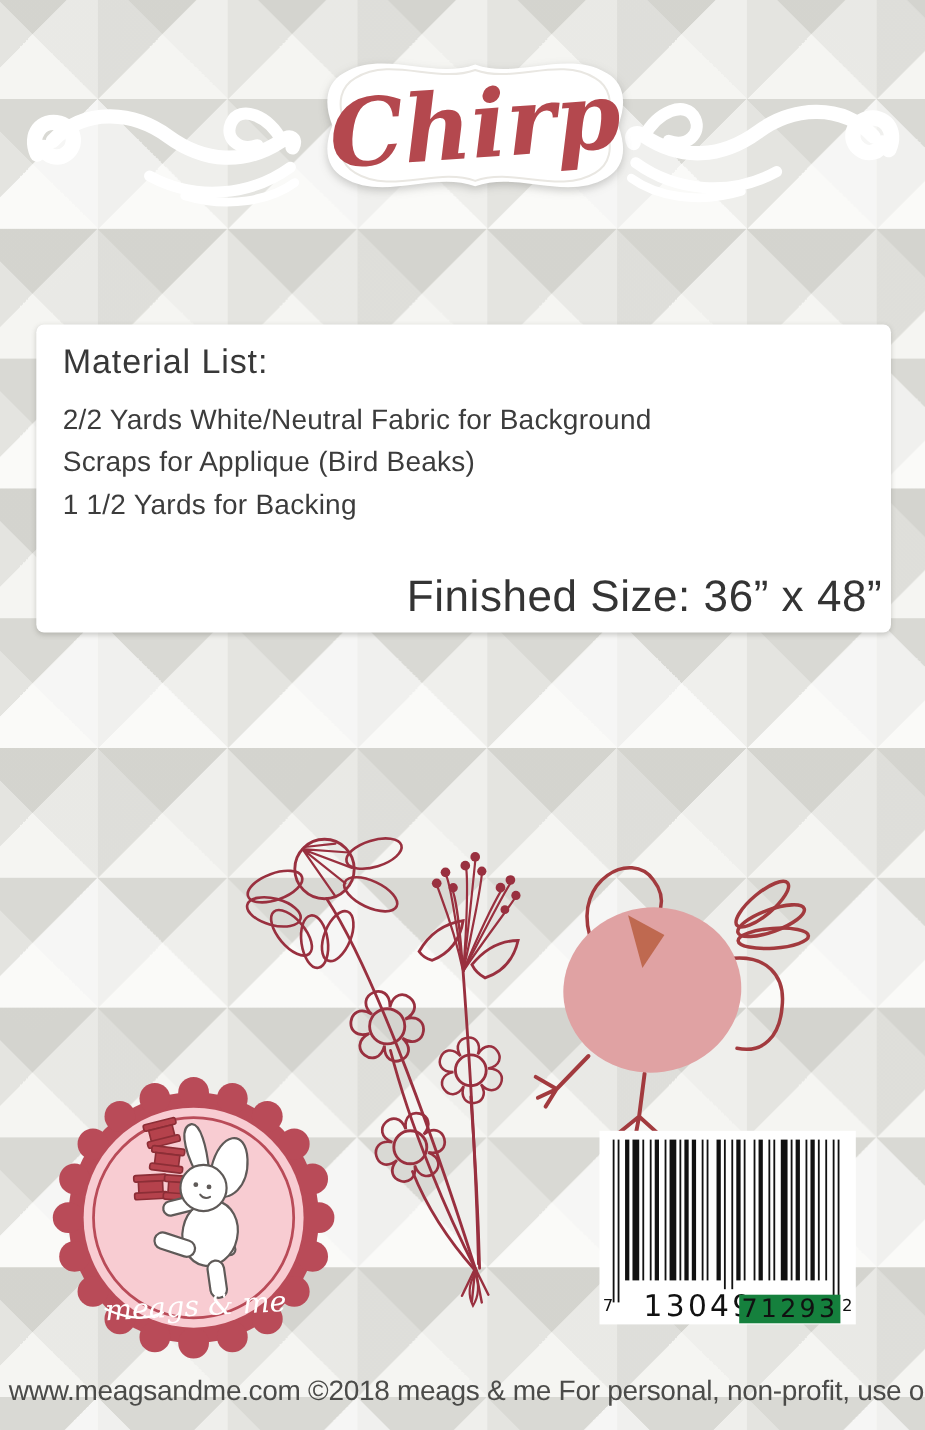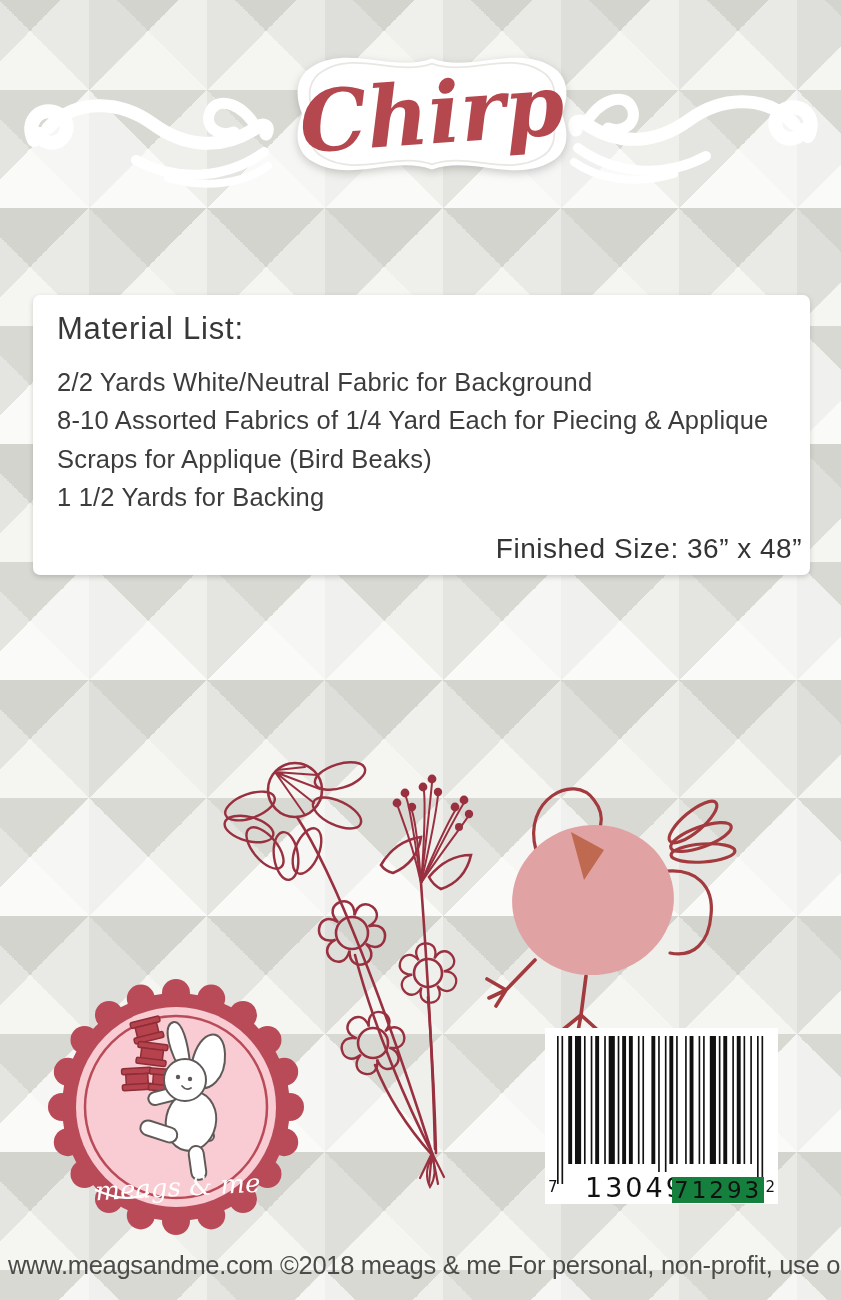--- a/index.html
+++ b/index.html
@@ -30,21 +30,21 @@
     color:#3c3c3c;
   }
   .panel-heading{
     position:absolute; left:24px; top:16px;
     font-size:31px; letter-spacing:0.8px; color:#383838;
   }
   .mat-list{position:absolute; left:24px; top:68px; width:740px;}
   .mat-item{font-size:25.5px; line-height:38.4px; letter-spacing:0.2px; white-space:nowrap;}
   .finished{
     position:absolute; right:8px; bottom:10px;
-    font-size:28px; letter-spacing:0.5px; color:#343434;
+    font-size:40px; letter-spacing:0.5px; color:#343434;
   }
   
   .barcode{left:545px; top:1028px; width:233px; height:176px; background:#fff;}
   .bc-digit{position:absolute; font-family:"DejaVu Sans", sans-serif; color:#111;}
   .bc-left{left:3px; bottom:8px; font-size:15px;}
   .bc-g1{left:38px; bottom:1px; font-size:27px; letter-spacing:3px; background:#fff; padding:0 2px;}
   .bc-g2{left:127px; bottom:1px; font-size:23px; letter-spacing:3px; background:#15803d; padding:0 2px;}
   .bc-right{right:3px; bottom:8px; font-size:15px;}
   
   .footer{
@@ -83,21 +83,20 @@
     <path fill="none" stroke="#e9e7e2" stroke-width="2" transform="translate(143,81) scale(0.91) translate(-143,-81)" d="M24,34 C60,12 105,40 143,26 C181,40 226,12 262,34
       C276,42 281,58 272,81 C281,104 276,120 262,128 C226,150 181,122 143,136
       C105,122 60,150 24,128 C10,120 5,104 14,81 C5,58 10,42 24,34 Z"></path>
     <text class="chirp-text" x="143" y="110" text-anchor="middle" font-size="84" fill="#b4484e" transform="rotate(-4 143 85)">Chirp</text>
   </svg>
 
   <div class="abs panel">
     <div class="panel-heading">Material List:</div>
     <div class="mat-list">
         <div class="mat-item">2/2 Yards White/Neutral Fabric for Background</div>
-        <div class="mat-item">8-10 Assorted Fabrics of 1/4 Yard Each for Piecing &amp; Applique</div>
         <div class="mat-item">Scraps for Applique (Bird Beaks)</div>
         <div class="mat-item">1 1/2 Yards for Backing</div>
       </div>
     <div class="finished">Finished Size: 36” x 48”</div>
   </div>
 
   <svg class="abs" style="left:185px;top:745px;width:290px;height:445px" viewBox="0 0 290 445">
     <defs>
       <path id="flower6" d="M15.6,-9 C40,-20 40,20 15.6,9 C37.3,24.6 2.7,44.6 0,18
         C-2.7,44.6 -37.3,24.6 -15.6,9 C-40,20 -40,-20 -15.6,-9

